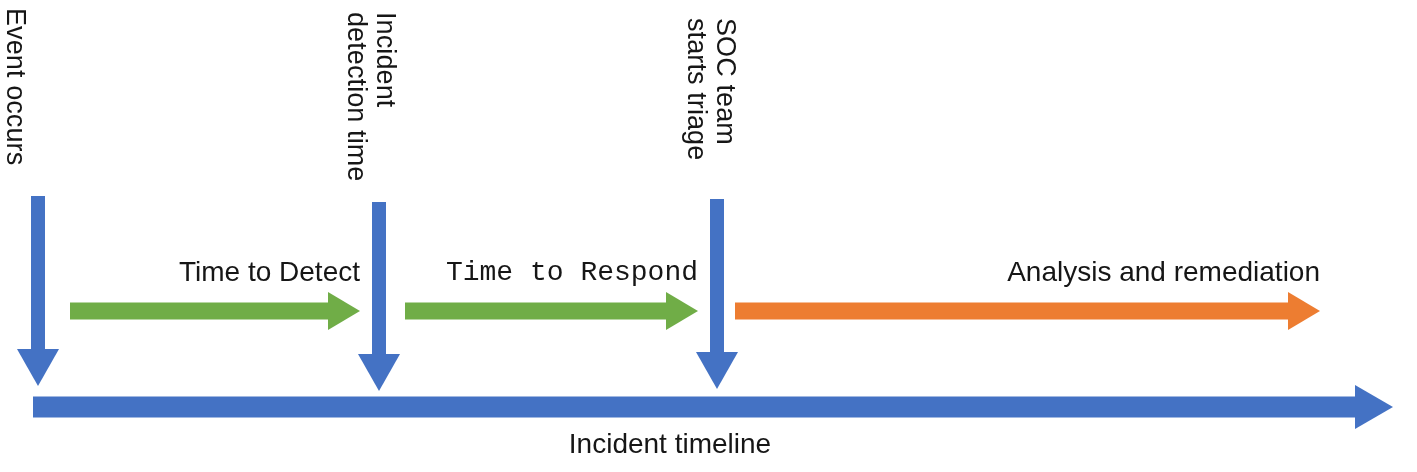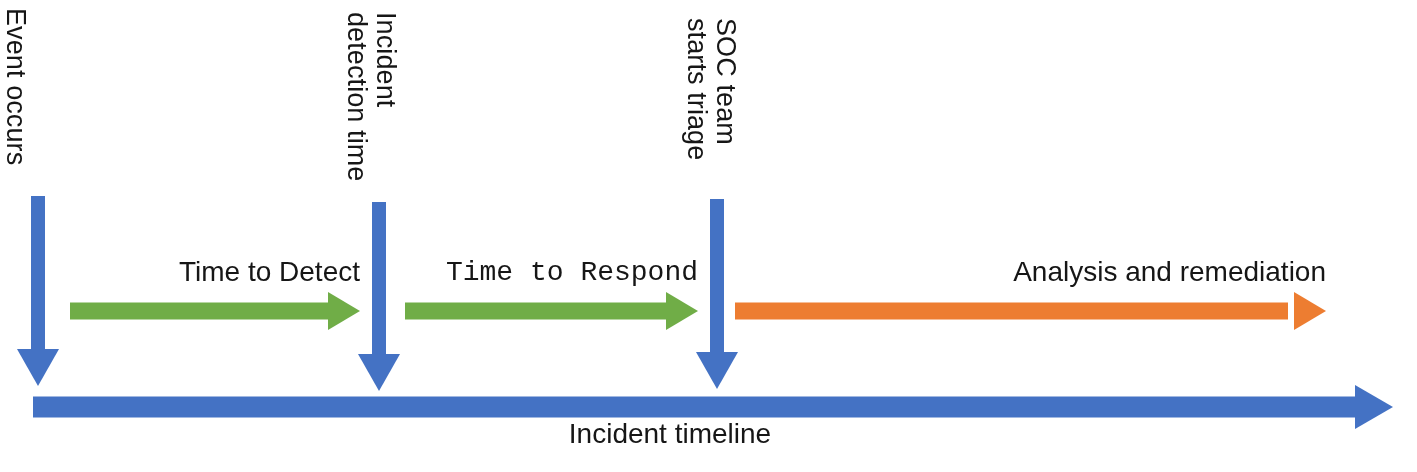--- a/index.html
+++ b/index.html
@@ -167,26 +167,26 @@
     <div class="hshaft" style="width: 258px;"></div>
     <div class="hhead"></div>
   </div>
 
   <div class="harrow green" style="left: 405px; top: 292px; width: 293px; height: 38px; font-family: Liberation Mono, monospace;">
     <div class="hlabel">Time to Respond</div>
     <div class="hshaft" style="width: 261px;"></div>
     <div class="hhead"></div>
   </div>
 
-  <div class="harrow orange" style="left: 735px; top: 292px; width: 585px; height: 38px; padding-left: 6px;">
+  <div class="harrow orange" style="left: 735px; top: 292px; width: 585px; height: 38px;">
     <div class="hlabel">Analysis and remediation</div>
     <div class="hshaft" style="width: 553px;"></div>
     <div class="hhead"></div>
   </div>
 
   <div id="timeline-axis" style="left: 33px; top: 385px; width: 1360px; height: 44px;">
     <div class="tshaft" style="width: 1322px;"></div>
     <div class="thead"></div>
   </div>
 
-  <div id="timeline-caption" style="left: 0; top: 418px; width: 1340px;">Incident timeline</div>
+  <div id="timeline-caption" style="left: 0; top: 428px; width: 1340px;">Incident timeline</div>
 
 </div>
 
 </body></html>

